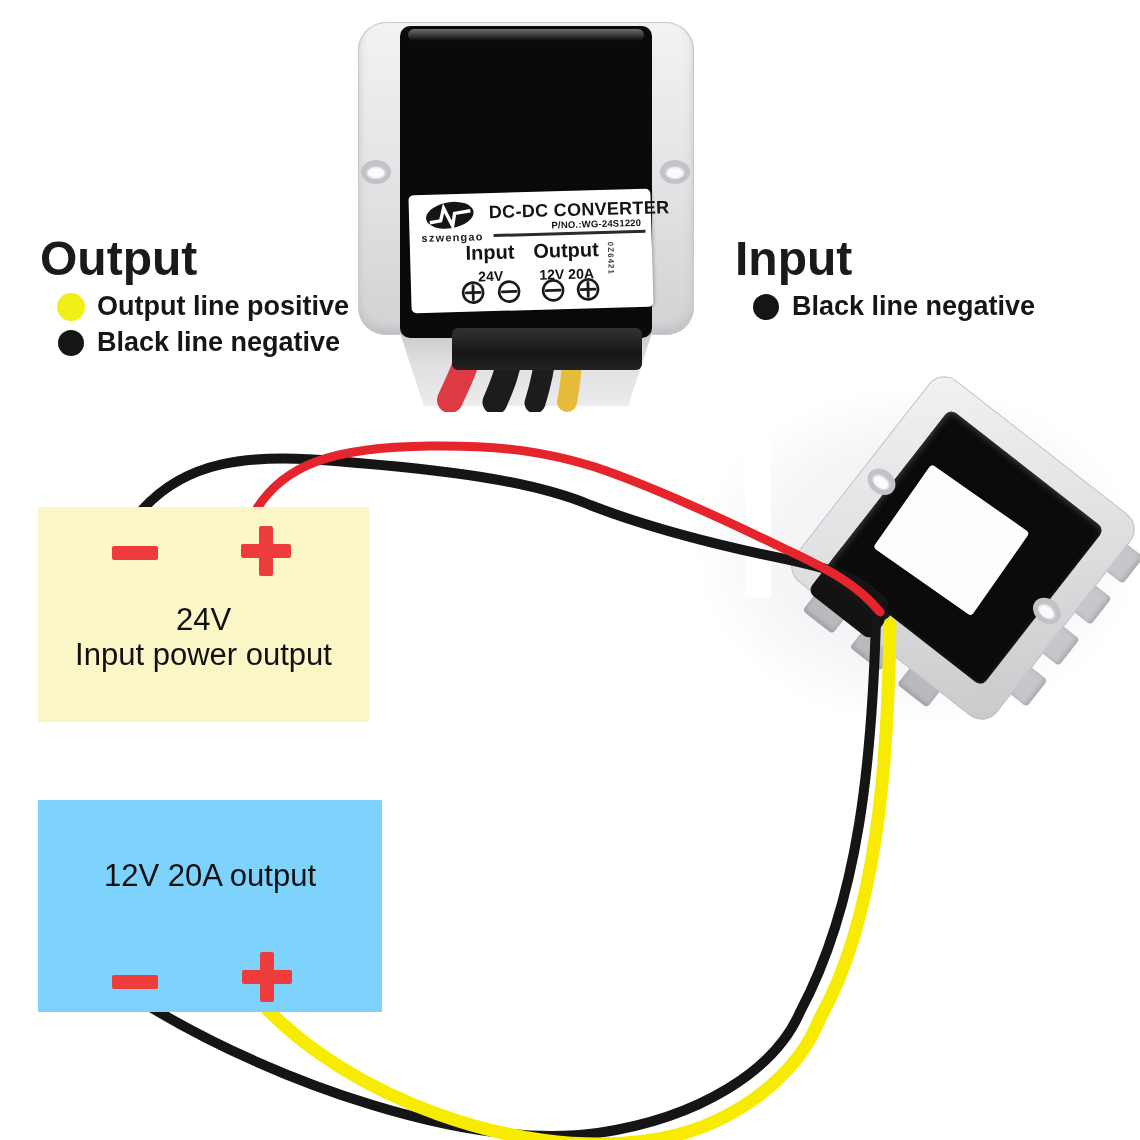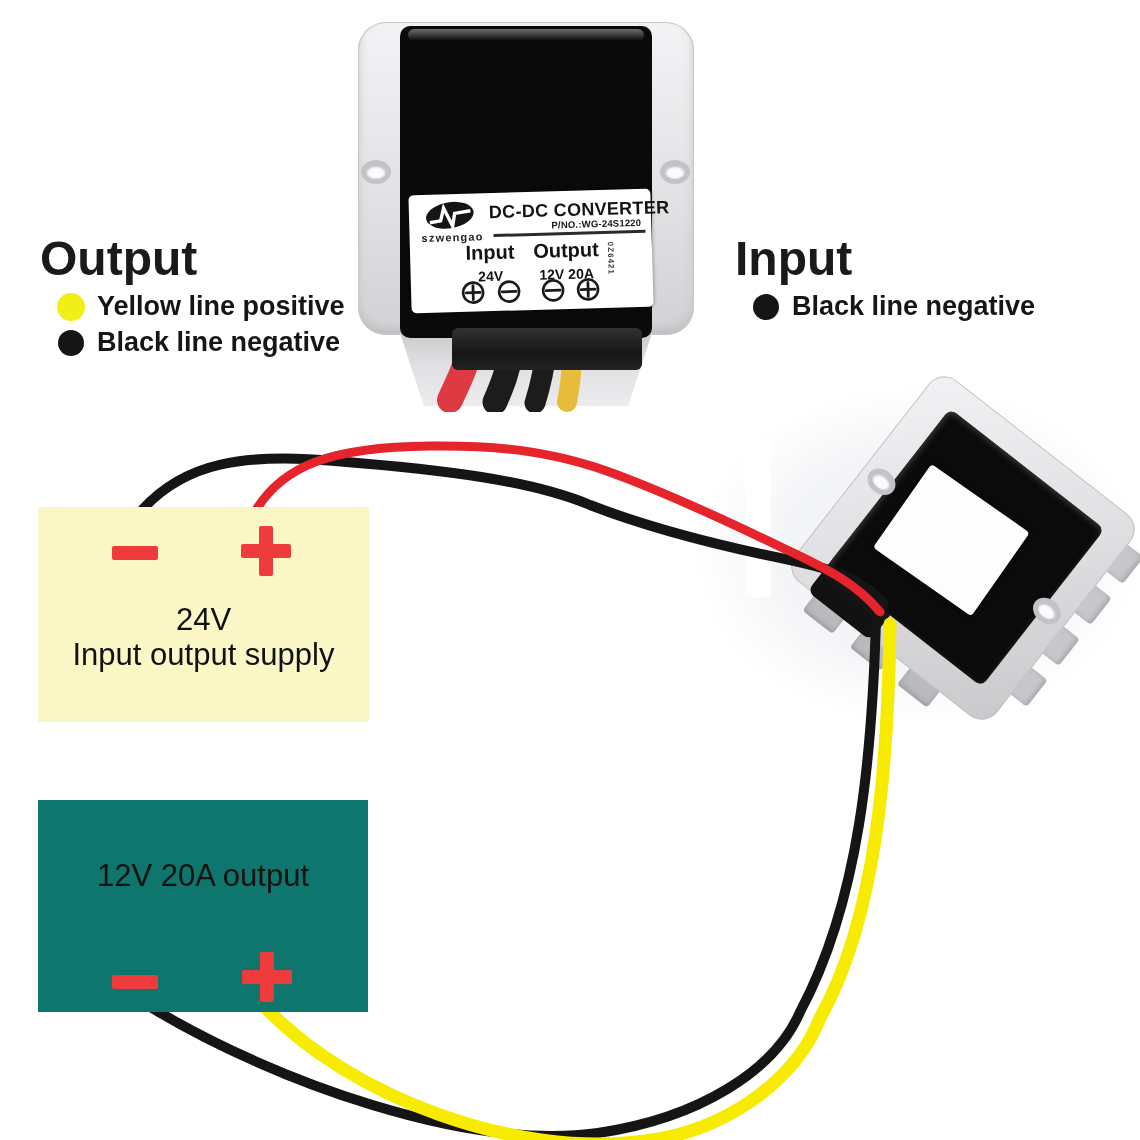--- a/index.html
+++ b/index.html
@@ -212,21 +212,21 @@
     <path d="M 876,620 C 872,755 860,900 800,1012 C 775,1070 700,1118 598,1133 C 468,1151 275,1082 152,1008" fill="none" stroke-width="10" stroke-linecap="round" stroke="#151515"></path>
     <path d="M 890,624 C 888,760 878,915 820,1018 C 796,1080 726,1131 645,1141 C 515,1159 350,1096 266,1008" fill="none" stroke-width="13" stroke-linecap="round" stroke="#f7ec00"></path>
   </svg>
 
   <div class="abs legend legend-output">
     <div class="legend-title">Output</div>
     <div class="legend-row">
       <svg class="dot" width="30" height="30">
         <circle cx="15" cy="15" r="14" fill="#f2ef16"></circle>
       </svg>
-      <span class="legend-text">Yellow line positive</span>
+      <span class="legend-text">Output line positive</span>
     </div>
     <div class="legend-row">
       <svg class="dot" width="30" height="30">
         <circle cx="15" cy="15" r="13" fill="#151515"></circle>
       </svg>
       <span class="legend-text">Black line negative</span>
     </div>
   </div>
 
   <div class="abs legend legend-input">
@@ -240,25 +240,25 @@
   </div>
 
   <div class="abs box box-supply" style="background: rgb(250, 246, 198);">
     <div class="sym-minus" style="background: rgb(238, 59, 59);"></div>
     <div class="sym-plus">
       <span class="pv" style="background: rgb(238, 59, 59);"></span>
       <span class="ph" style="background: rgb(238, 59, 59);"></span>
     </div>
     <div class="box-text">
       <div>24V</div>
-      <div>Input output supply</div>
-    </div>
-  </div>
-
-  <div class="abs box box-load" style="background: #0f766e;">
+      <div>Input power output</div>
+    </div>
+  </div>
+
+  <div class="abs box box-load" style="background: #7dd3fc; padding-left: 14px;">
     <div class="box-text">
       <div>12V 20A output</div>
     </div>
     <div class="sym-minus" style="background: rgb(238, 59, 59);"></div>
     <div class="sym-plus">
       <span class="pv" style="background: rgb(238, 59, 59);"></span>
       <span class="ph" style="background: rgb(238, 59, 59);"></span>
     </div>
   </div>
 

